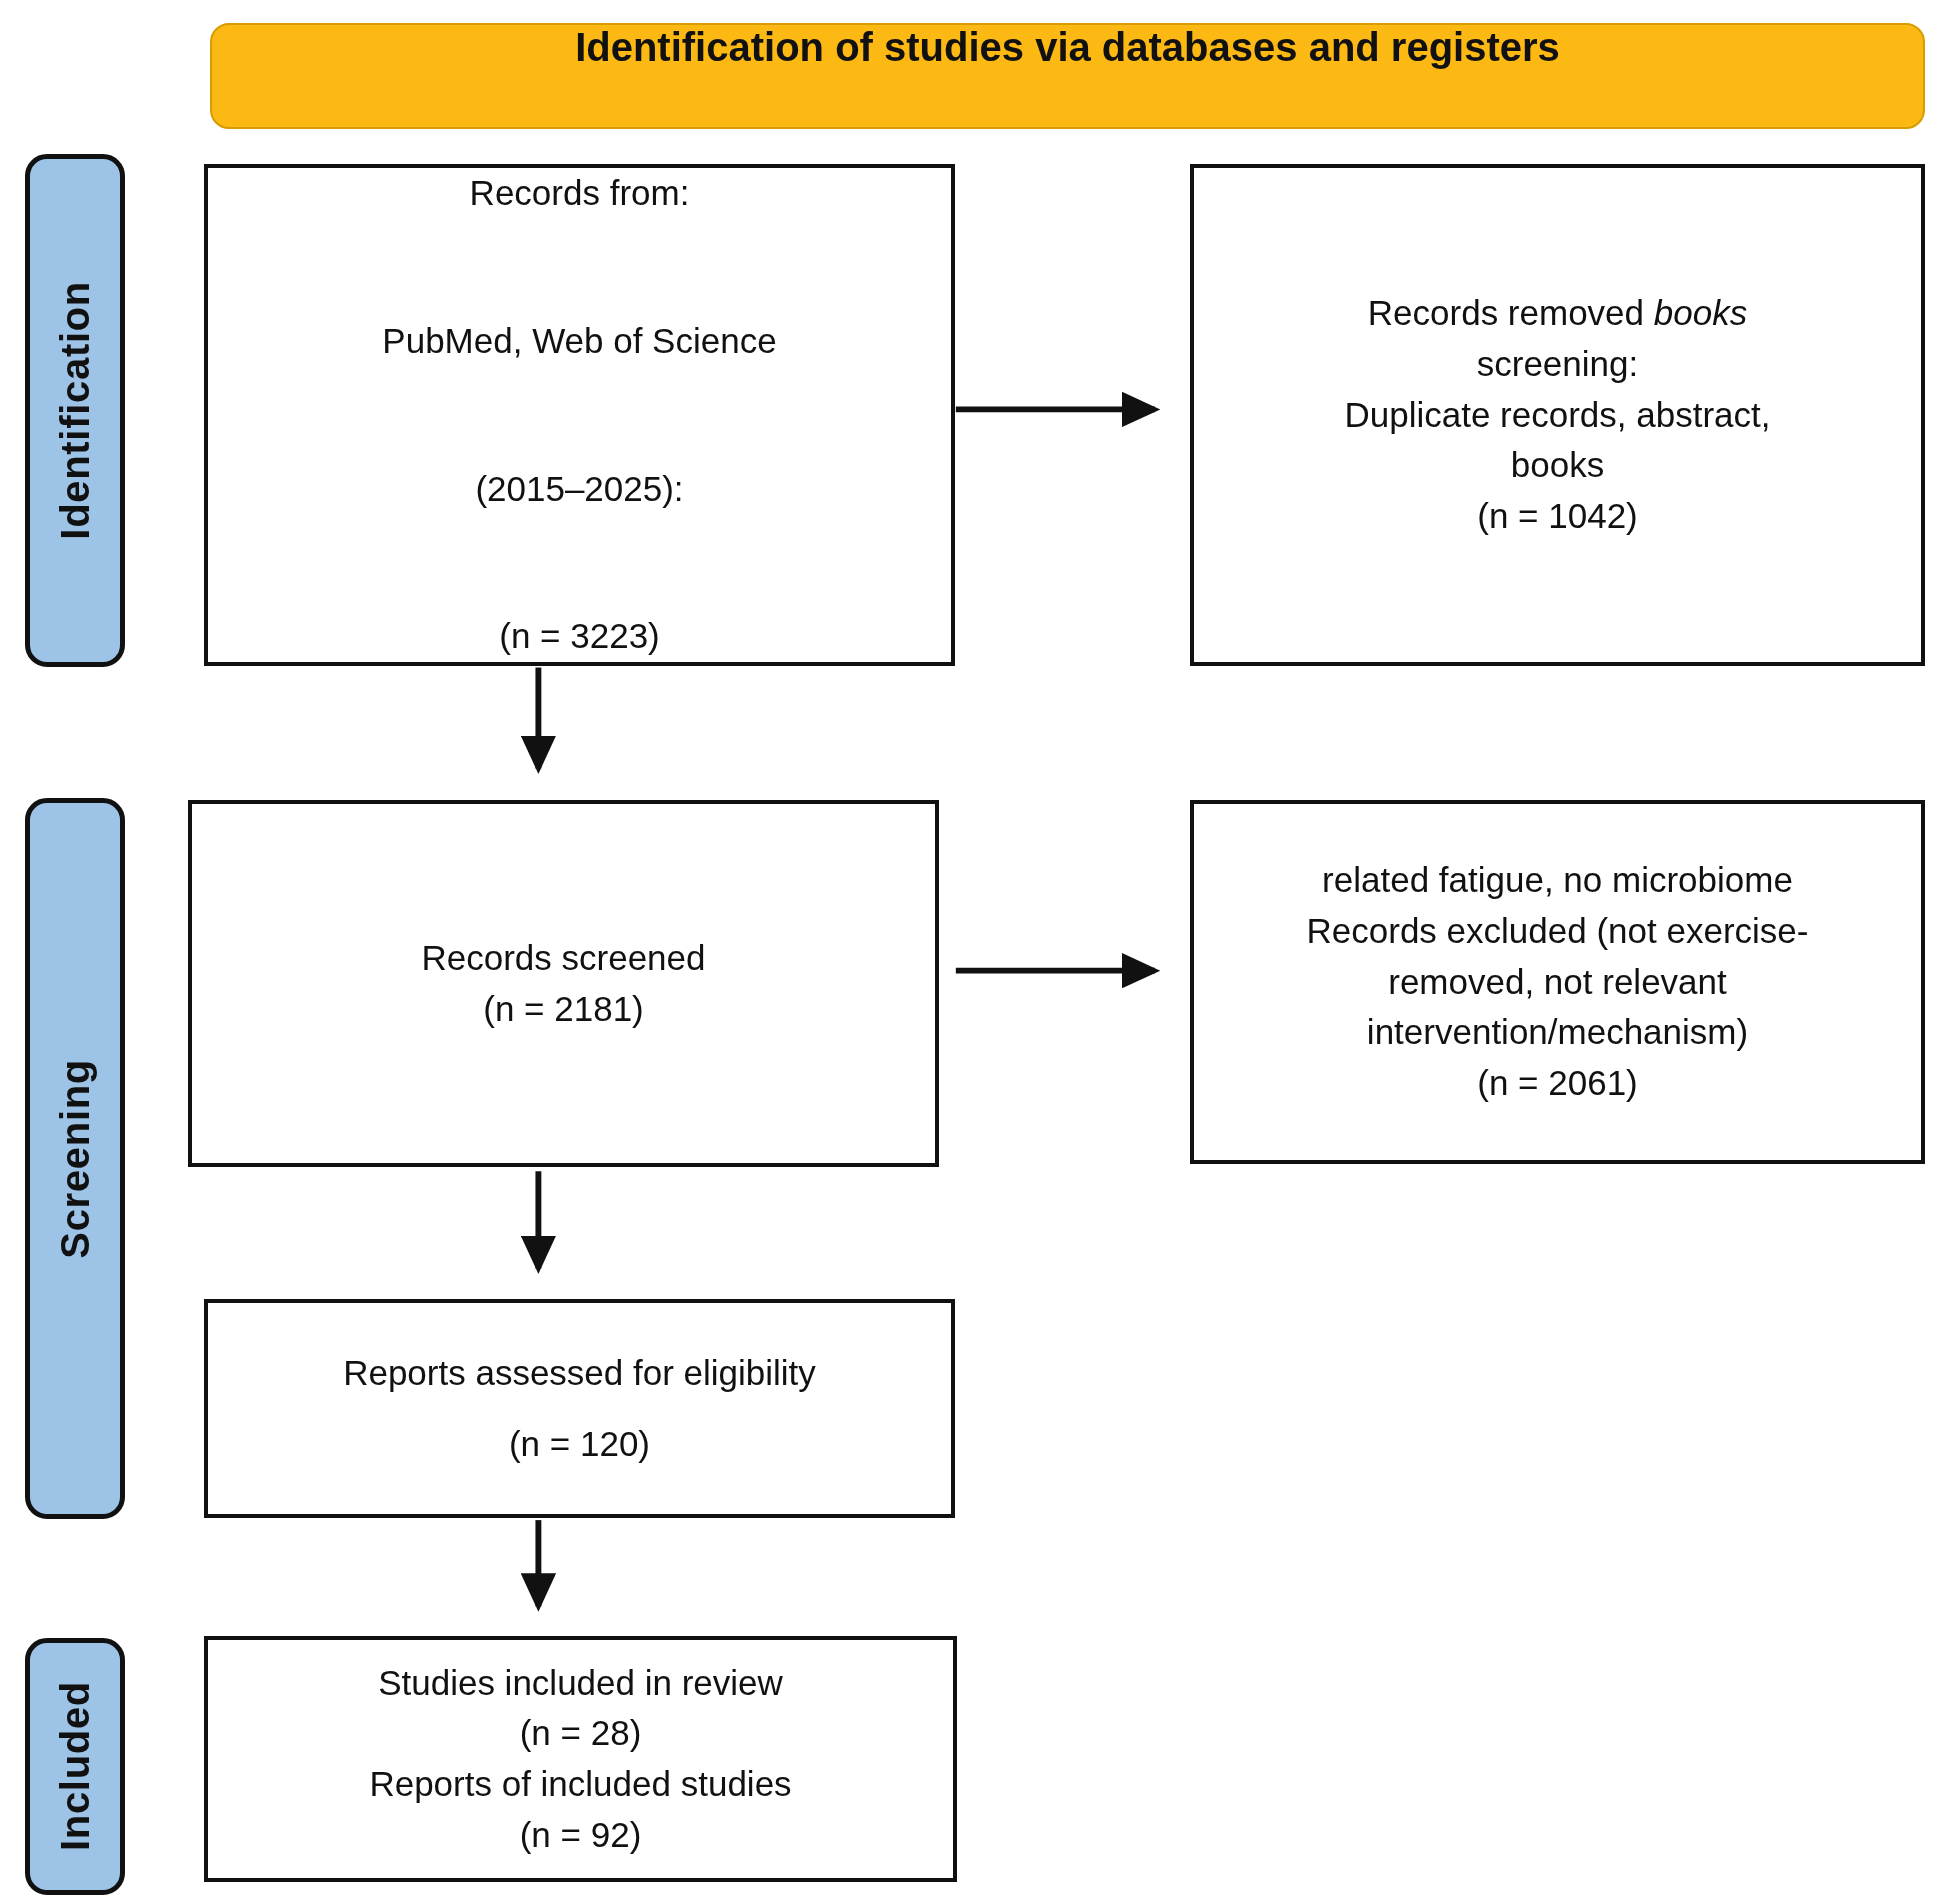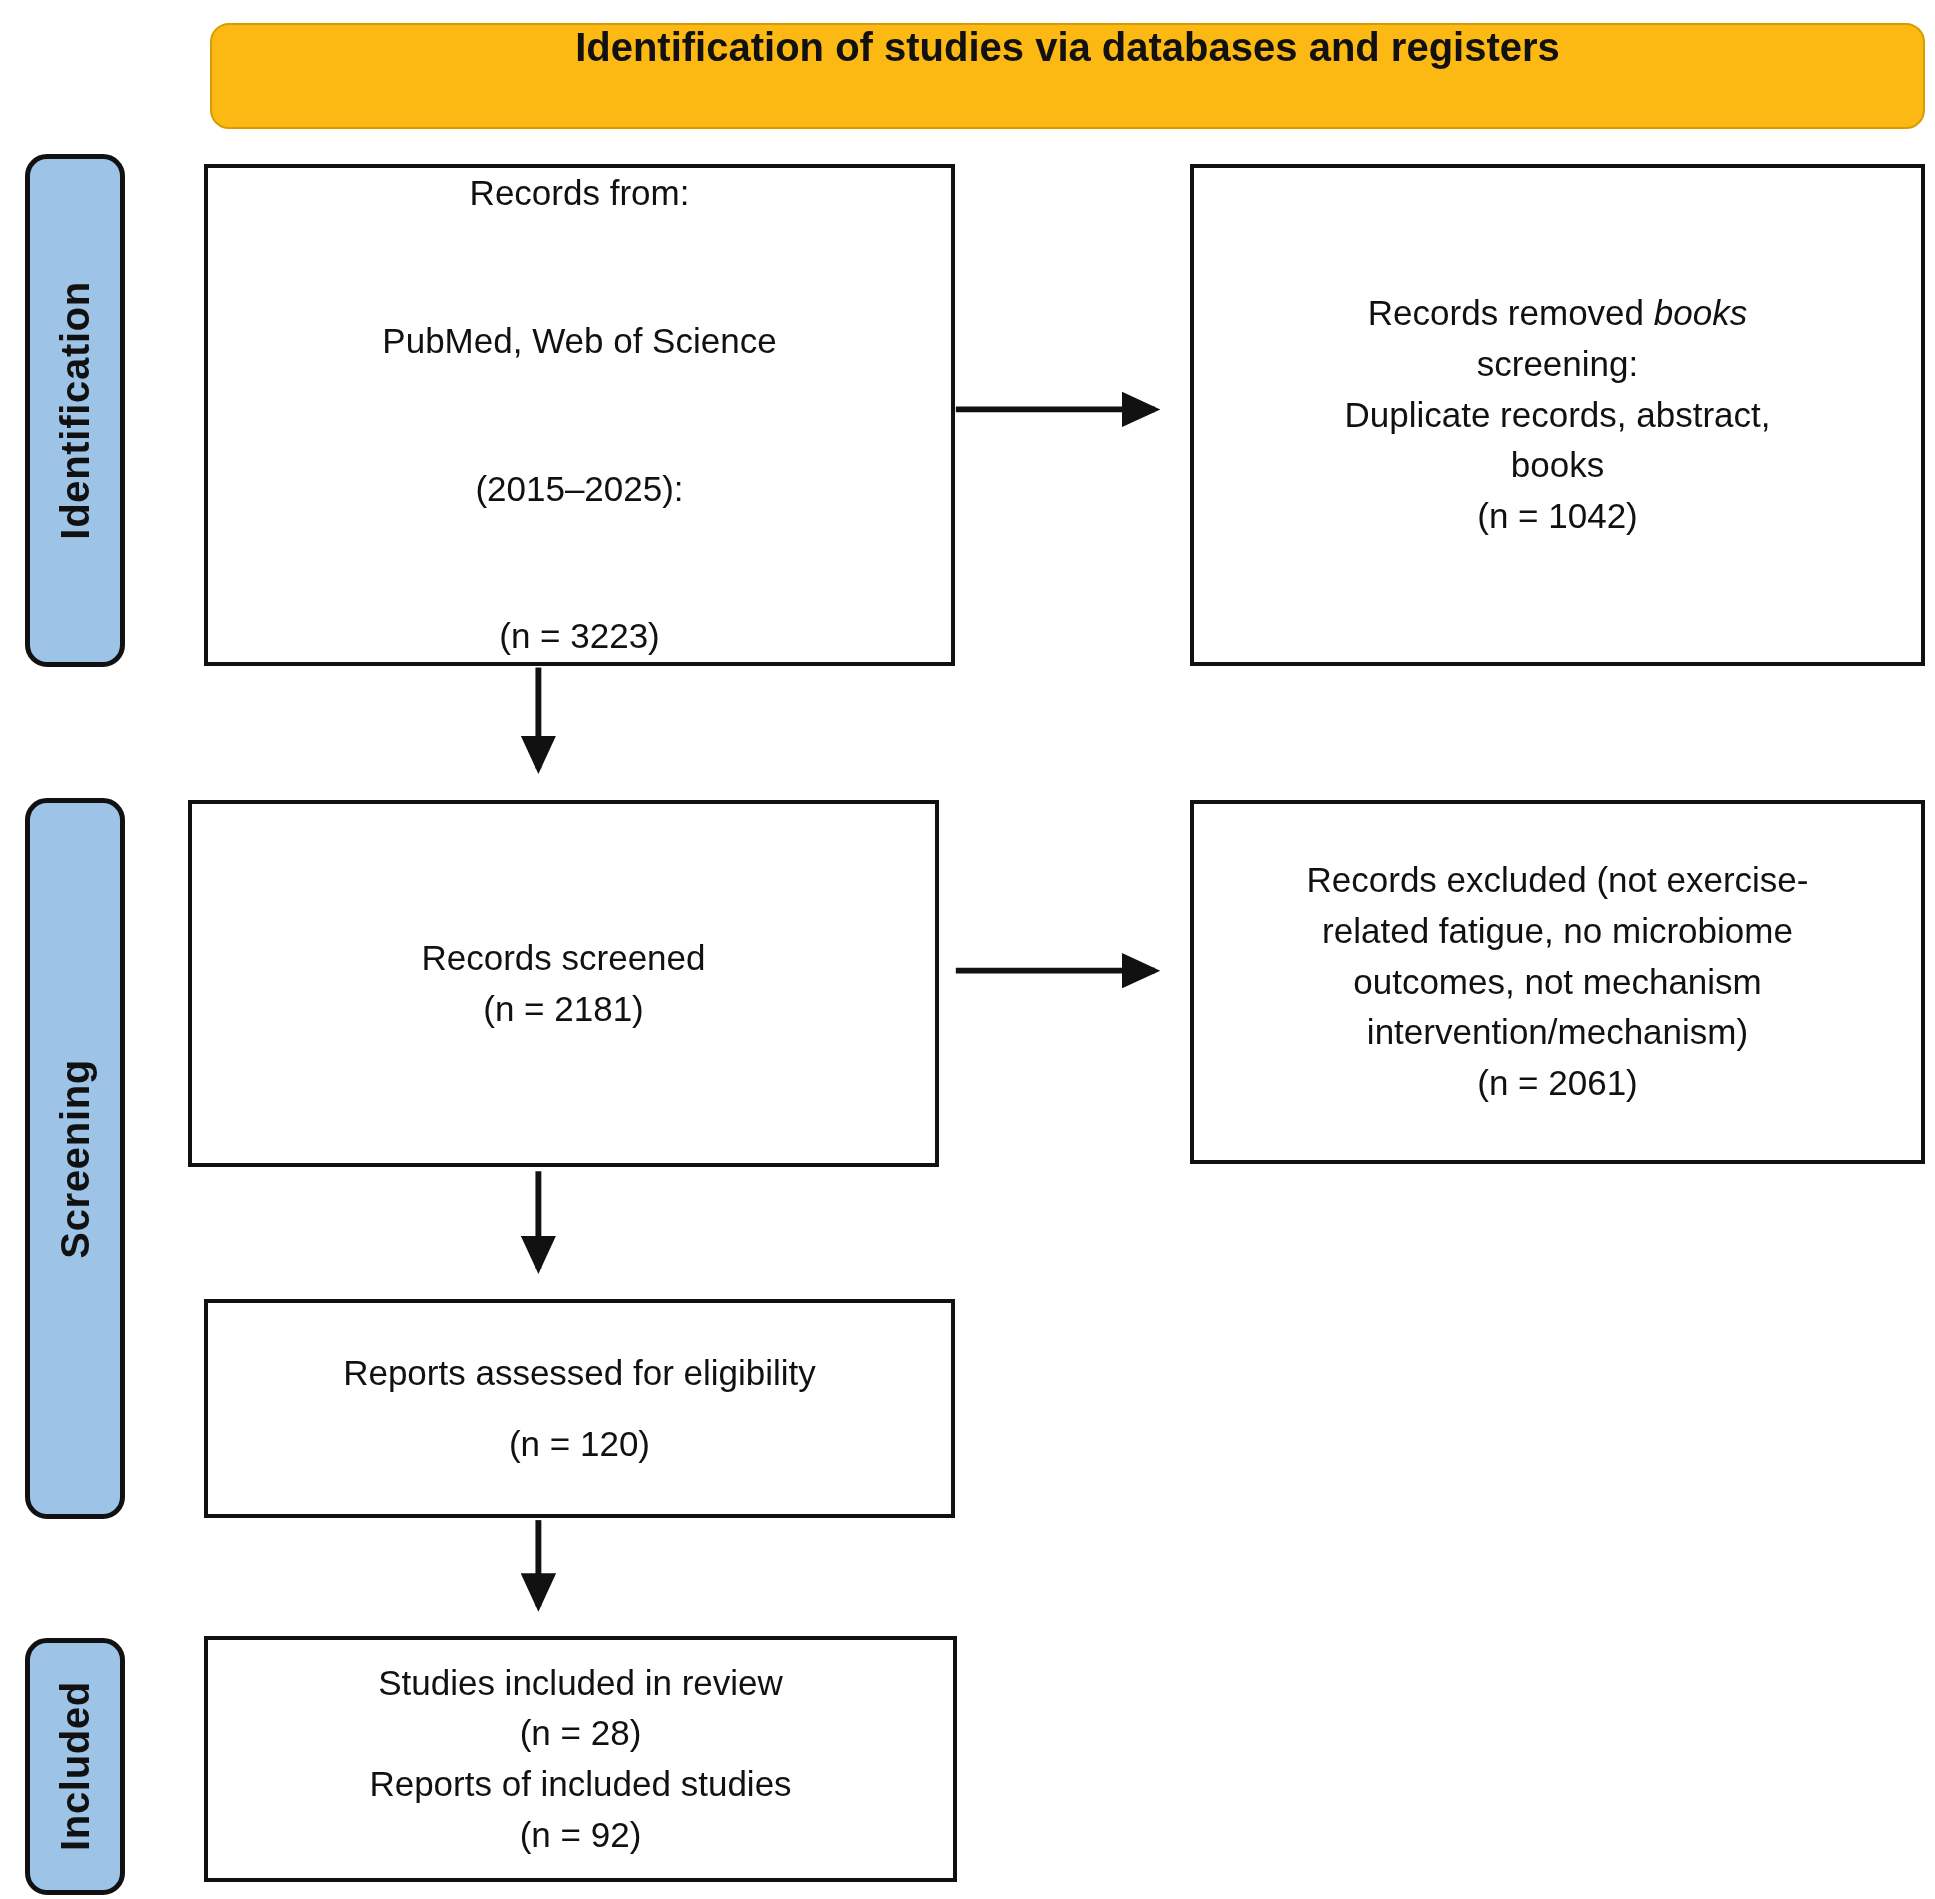--- a/index.html
+++ b/index.html
@@ -95,23 +95,23 @@
     <div class="line">books</div>
     <div class="line">(n = 1042)</div>
   </div>
 
   <div class="box box-records-screened">
     <div class="line">Records screened</div>
     <div class="line">(n = 2181)</div>
   </div>
 
   <div class="box box-records-excluded">
+    <div class="line">related fatigue, no microbiome</div>
     <div class="line">Records excluded (not exercise-</div>
-    <div class="line">related fatigue, no microbiome</div>
-    <div class="line">outcomes, not mechanism</div>
+    <div class="line">removed, not relevant</div>
     <div class="line">intervention/mechanism)</div>
     <div class="line">(n = 2061)</div>
   </div>
 
   <div class="box box-reports-assessed">
     <div class="line">Reports assessed for eligibility</div>
     <div class="line">(n = 120)</div>
   </div>
 
   <div class="box box-studies-included">

